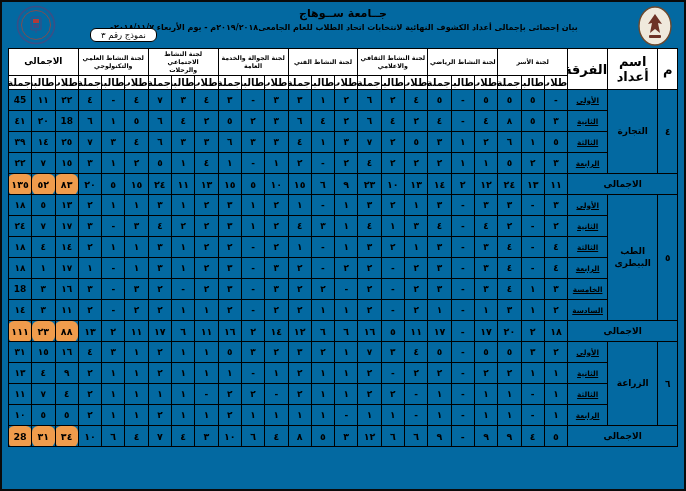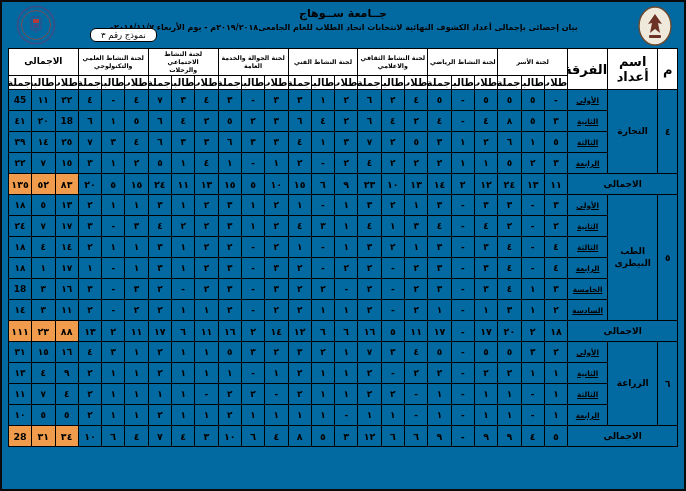--- a/index.html
+++ b/index.html
@@ -26,21 +26,21 @@
   .committee-name{font-size:6.3px; line-height:1.25; white-space:pre-line; height:26px;}
   .committee-name.em{font-size:9px;}
   .subhead{font-size:10px; height:13px;}
   .corner{font-size:13px; white-space:pre-line;}
   td.val{font-size:9px; height:20px; font-weight:bold;}
   td.grade{font-size:7.3px; font-weight:bold;text-decoration:underline;}
   td.college{font-size:9px; font-weight:bold; white-space:pre-line; line-height:1.3;margin-left:6px;}
   td.num{font-size:9px; font-weight:bold;}
   tr.totals td{font-weight:bold; font-size:9.5px;}
   tr.totals td.label{font-size:9px;}
-  td.hl{background:#f09c4c;}
+  td.hl{background:#f09c4c;border-radius:6px;}
   
   .gs{border-right:1.8px solid #000 !important;}
   thead tr.r1 th{border-bottom:0.8px solid #000;}
   thead{border-bottom:1.8px solid #000;}
   tr.totals td{border-top:1.6px solid #000; border-bottom:1.8px solid #000;}
   table{border:1.8px solid #000;}
 </style>
 </head>
 <body>
 

